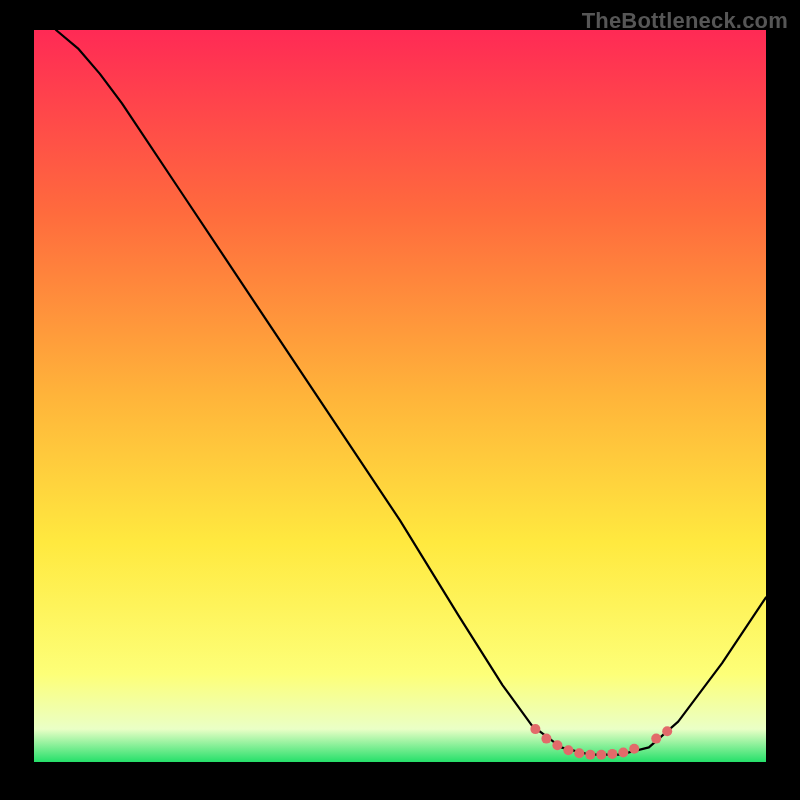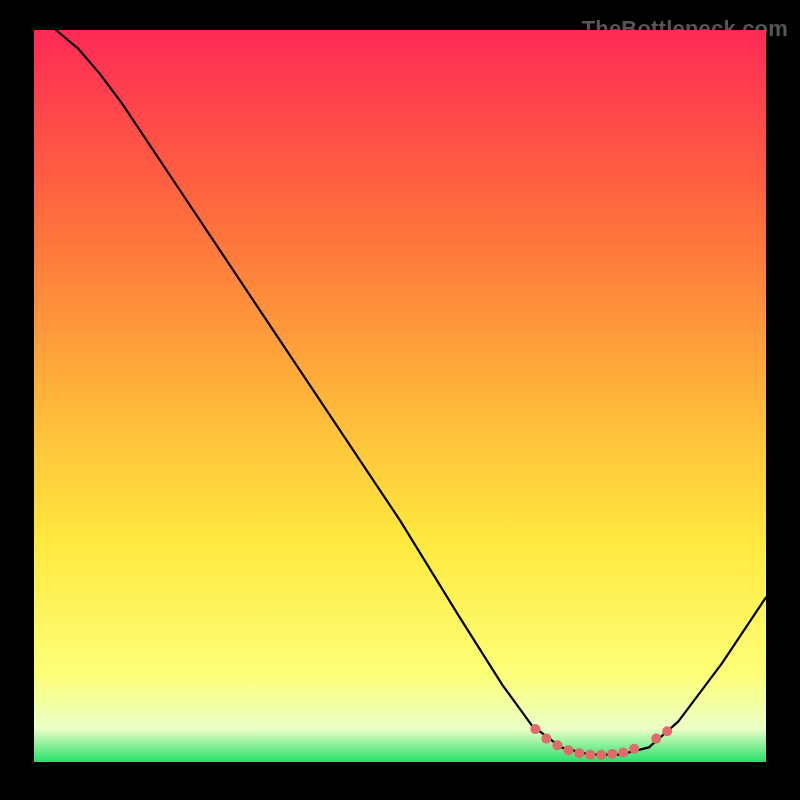--- a/index.html
+++ b/index.html
@@ -11,21 +11,21 @@
     overflow: hidden;
   }
   .frame {
     position: relative;
     width: 800px;
     height: 800px;
     background: #000;
   }
   .watermark {
     position: absolute;
-    top: 16px;
+    top: 8px;
     right: 12px;
     font-family: Arial, Helvetica, sans-serif;
     font-size: 22px;
     font-weight: bold;
     color: #565656;
     letter-spacing: 0.2px;
     user-select: none;
   }
   svg {
     position: absolute;

